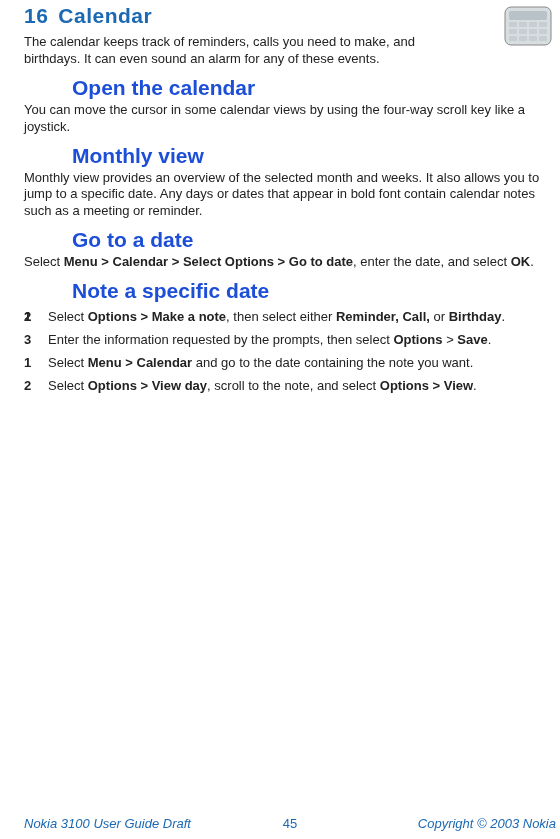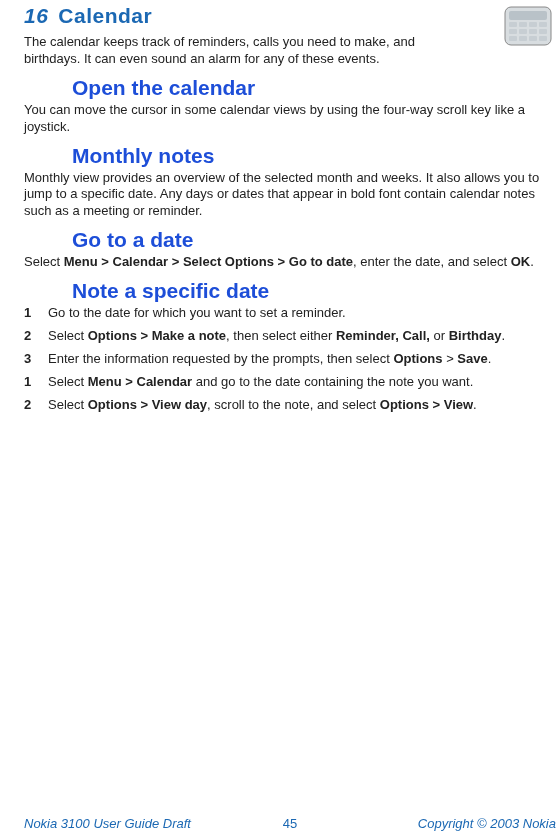--- a/index.html
+++ b/index.html
@@ -13,21 +13,21 @@
     background: #fff;
   }
   .content { width: 536px; }
   h1.chapter {
     color: #1b68b3;
     font-size: 21px;
     font-weight: bold;
     margin-bottom: 6px;
     letter-spacing: 0.5px;
   }
-  h1.chapter .num { margin-right: 10px; font-style: italic; }
+  h1.chapter .num { margin-right: 10px; }
   h2.section {
     color: #1d4ed8;
     font-size: 21px;
     font-weight: bold;
     margin-top: 8px;
     margin-bottom: 2px;
     margin-left: 48px;
   }
   p {
     line-height: 1.3;
@@ -106,33 +106,32 @@
   <h1 class="chapter">
     <span class="num">16</span><span>Calendar</span>
   </h1>
 
   <p class="intro">The calendar keeps track of reminders, calls you need to make, and birthdays. It can even sound an alarm for any of these events.</p>
 
   <h2 class="section">Open the calendar</h2>
 
   <p>You can move the cursor in some calendar views by using the four-way scroll key like a joystick.</p>
 
-  <h2 class="section">Monthly notes</h2>
+  <h2 class="section">Monthly view</h2>
   <p>Monthly view provides an overview of the selected month and weeks. It also allows you to jump to a specific date. Any days or dates that appear in bold font contain calendar notes such as a meeting or reminder.</p>
 
   <h2 class="section">Go to a date</h2>
   <p>
     <span>Select </span><span class="b">Menu &gt; Calendar &gt; Select Options &gt; Go to date</span><span>, enter the date, and select </span><span class="b">OK</span><span>.</span>
   </p>
 
   <h2 class="section">Note a specific date</h2>
   <ol class="steps">
     <li>
       <span class="step-num">1</span>
-      <span>Go to the date for which you want to set a reminder.</span>
     </li>
     <li>
       <span class="step-num">2</span>
       <span>Select </span><span class="b">Options &gt; Make a note</span><span>, then select either </span><span class="b">Reminder, Call,</span><span> or </span><span class="b">Birthday</span><span>.</span>
     </li>
     <li>
       <span class="step-num">3</span>
       <span>Enter the information requested by the prompts, then select </span><span class="b">Options</span><span> &gt; </span><span class="b">Save</span><span>.</span>
     </li>
   </ol>

